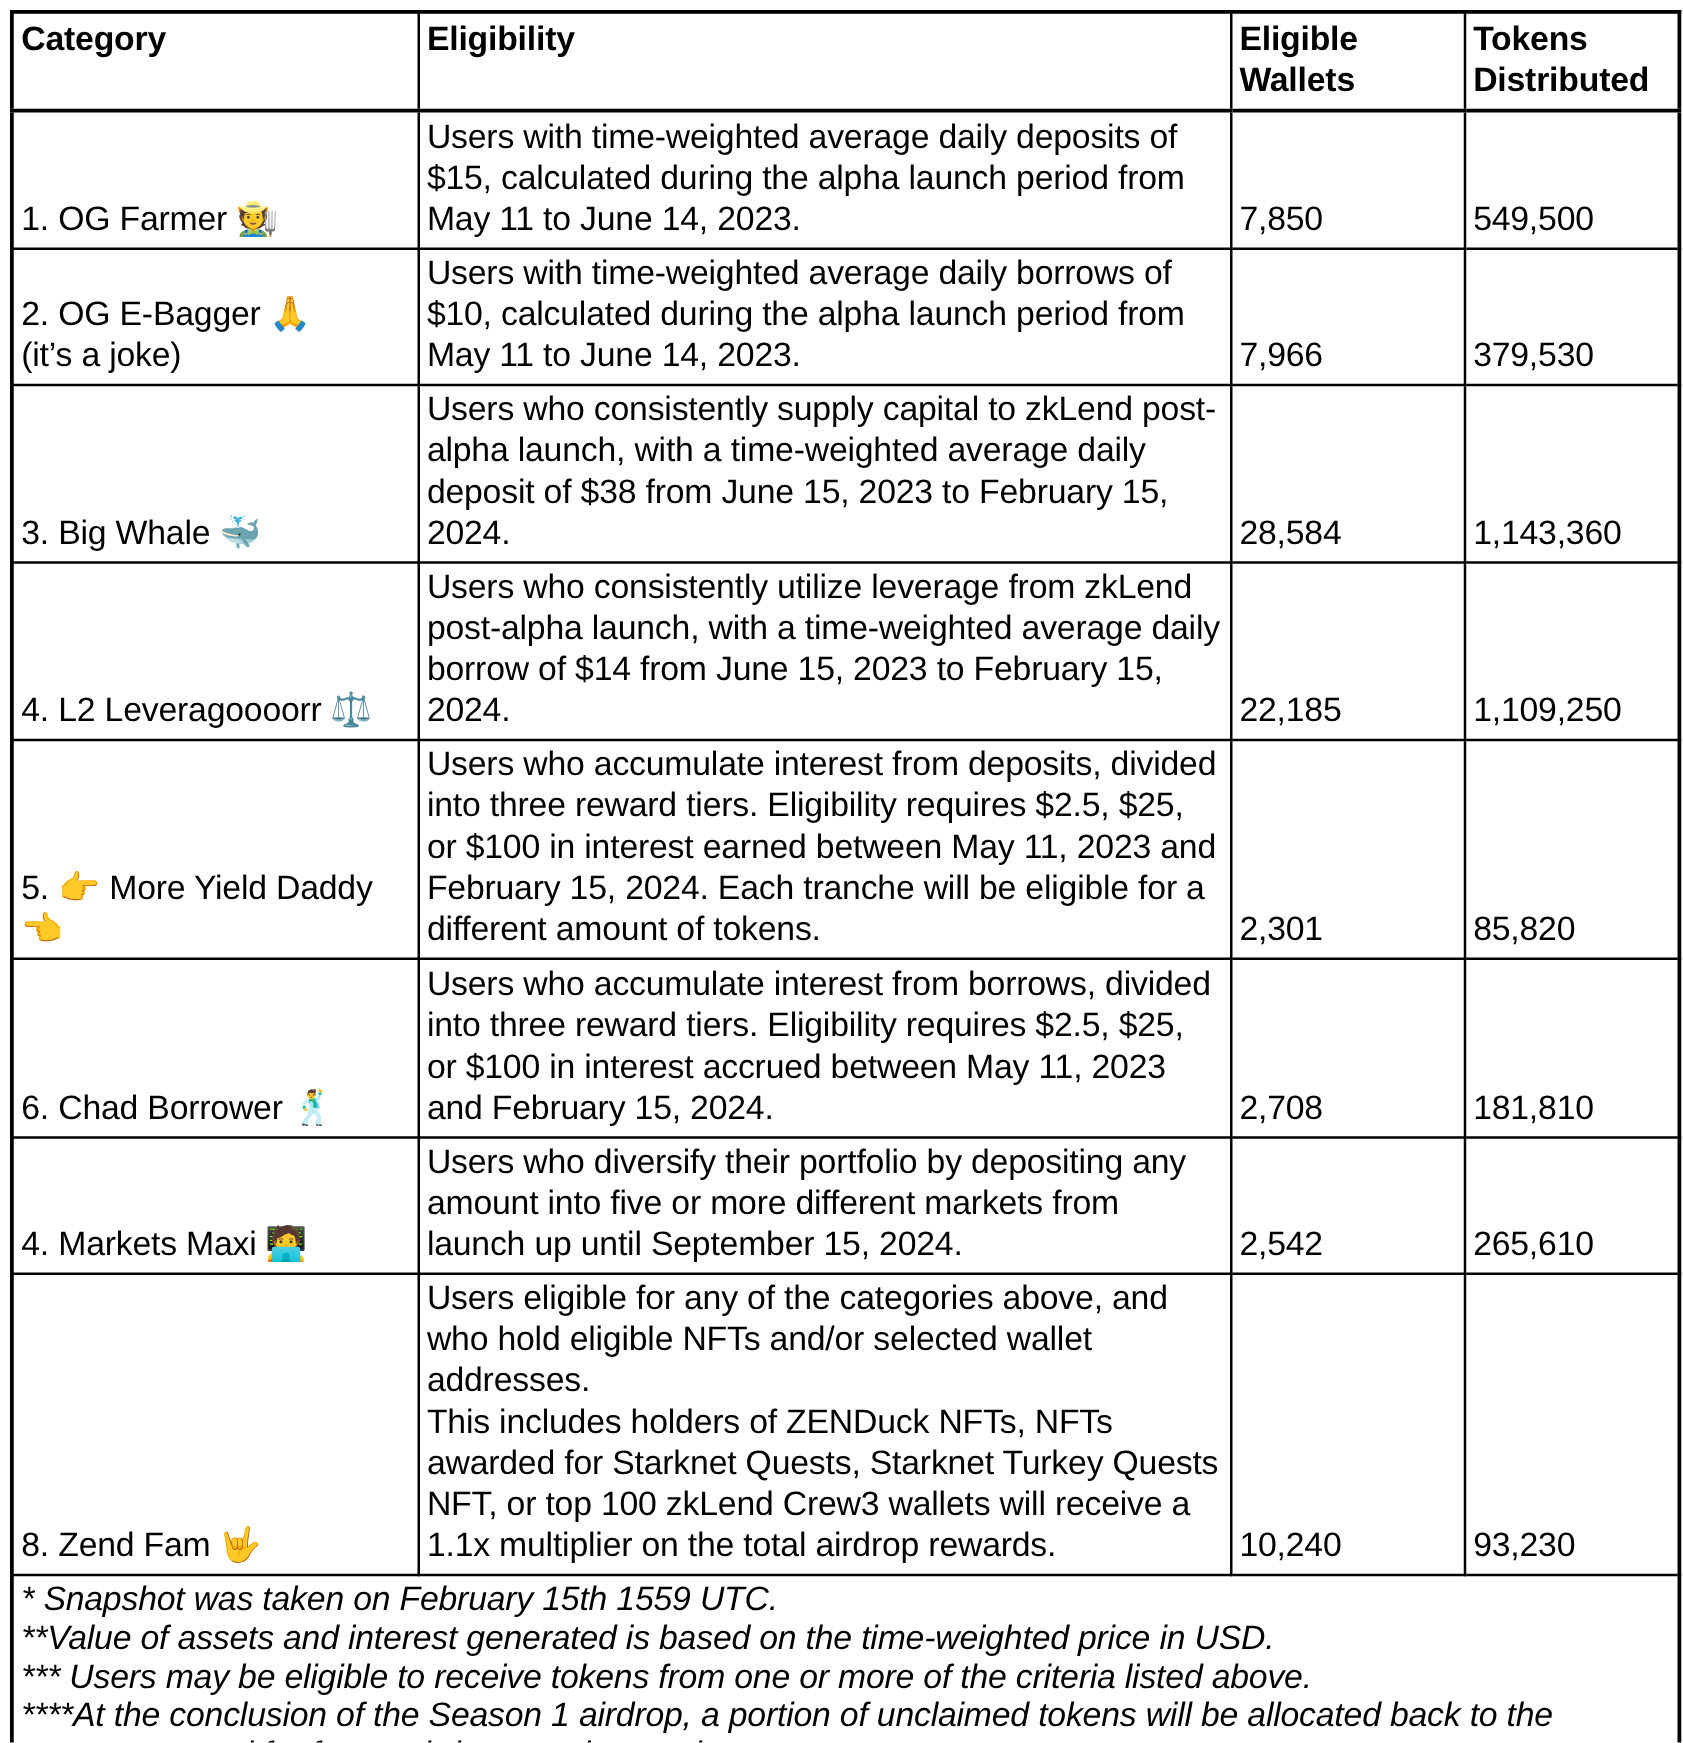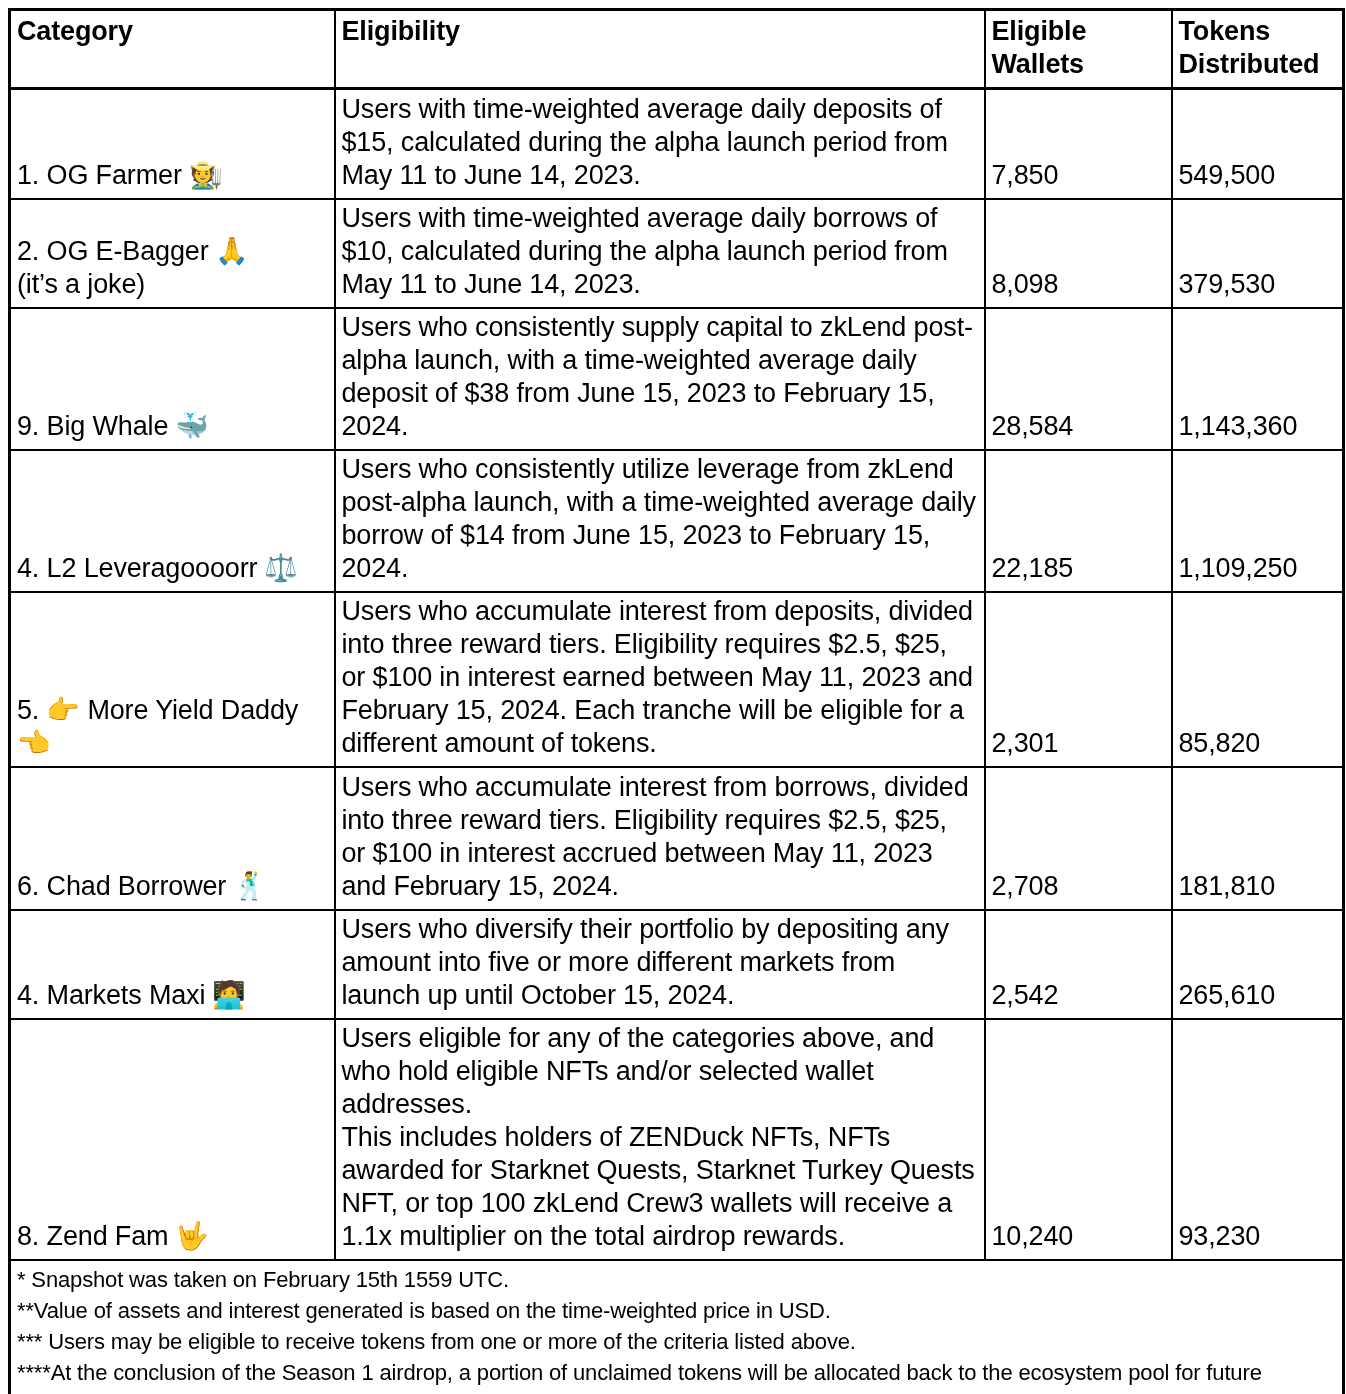--- a/index.html
+++ b/index.html
@@ -51,23 +51,24 @@
   tr.r5 { height: 166px; }
   tr.r6 { height: 143px; }
   tr.r7 { height: 109px; }
   tr.r8 { height: 229px; }
   tr.footnotes-row td {
     vertical-align: top;
     padding: 3px 6px 6px 6px;
     height: 144px;
   }
   .footnote-line {
-    font-size: 22px;
+    font-size: 27px;
     line-height: 31px;
     letter-spacing: -0.15px;
+    font-style: italic;
   }
 </style>
 </head>
 <body>
 
 <div class="page">
   <table class="airdrop">
     <colgroup>
       <col style="width:325px">
       <col style="width:650px">
@@ -86,25 +87,25 @@
       <tr class="r1">
         <td class="cell-pre">1. OG Farmer 🧑‍🌾</td>
         <td class="cell-pre">Users with time-weighted average daily deposits of $15, calculated during the alpha launch period from May 11 to June 14, 2023.</td>
         <td>7,850</td>
         <td>549,500</td>
       </tr>
       <tr class="r2">
         <td class="cell-pre">2. OG E-Bagger 🙏
 (it’s a joke)</td>
         <td class="cell-pre">Users with time-weighted average daily borrows of $10, calculated during the alpha launch period from May 11 to June 14, 2023.</td>
-        <td>8,098</td>
+        <td>7,966</td>
         <td>379,530</td>
       </tr>
       <tr class="r3">
-        <td class="cell-pre">9. Big Whale 🐳</td>
+        <td class="cell-pre">3. Big Whale 🐳</td>
         <td class="cell-pre">Users who consistently supply capital to zkLend post-alpha launch, with a time-weighted average daily deposit of $38 from June 15, 2023 to February 15, 2024.</td>
         <td>28,584</td>
         <td>1,143,360</td>
       </tr>
       <tr class="r4">
         <td class="cell-pre">4. L2 Leveragoooorr ⚖️</td>
         <td class="cell-pre">Users who consistently utilize leverage from zkLend post-alpha launch, with a time-weighted average daily borrow of $14 from June 15, 2023 to February 15, 2024.</td>
         <td>22,185</td>
         <td>1,109,250</td>
       </tr>
@@ -115,21 +116,21 @@
         <td>85,820</td>
       </tr>
       <tr class="r6">
         <td class="cell-pre">6. Chad Borrower 🕺</td>
         <td class="cell-pre">Users who accumulate interest from borrows, divided into three reward tiers. Eligibility requires $2.5, $25, or $100 in interest accrued between May 11, 2023 and February 15, 2024.</td>
         <td>2,708</td>
         <td>181,810</td>
       </tr>
       <tr class="r7">
         <td class="cell-pre">4. Markets Maxi 🧑‍💻</td>
-        <td class="cell-pre">Users who diversify their portfolio by depositing any amount into five or more different markets from launch up until October 15, 2024.</td>
+        <td class="cell-pre">Users who diversify their portfolio by depositing any amount into five or more different markets from launch up until September 15, 2024.</td>
         <td>2,542</td>
         <td>265,610</td>
       </tr>
       <tr class="r8">
         <td class="cell-pre">8. Zend Fam 🤟</td>
         <td class="cell-pre">Users eligible for any of the categories above, and who hold eligible NFTs and/or selected wallet addresses.
 This includes holders of ZENDuck NFTs, NFTs awarded for Starknet Quests, Starknet Turkey Quests NFT, or top 100 zkLend Crew3 wallets will receive a 1.1x multiplier on the total airdrop rewards.</td>
         <td>10,240</td>
         <td>93,230</td>
       </tr>

